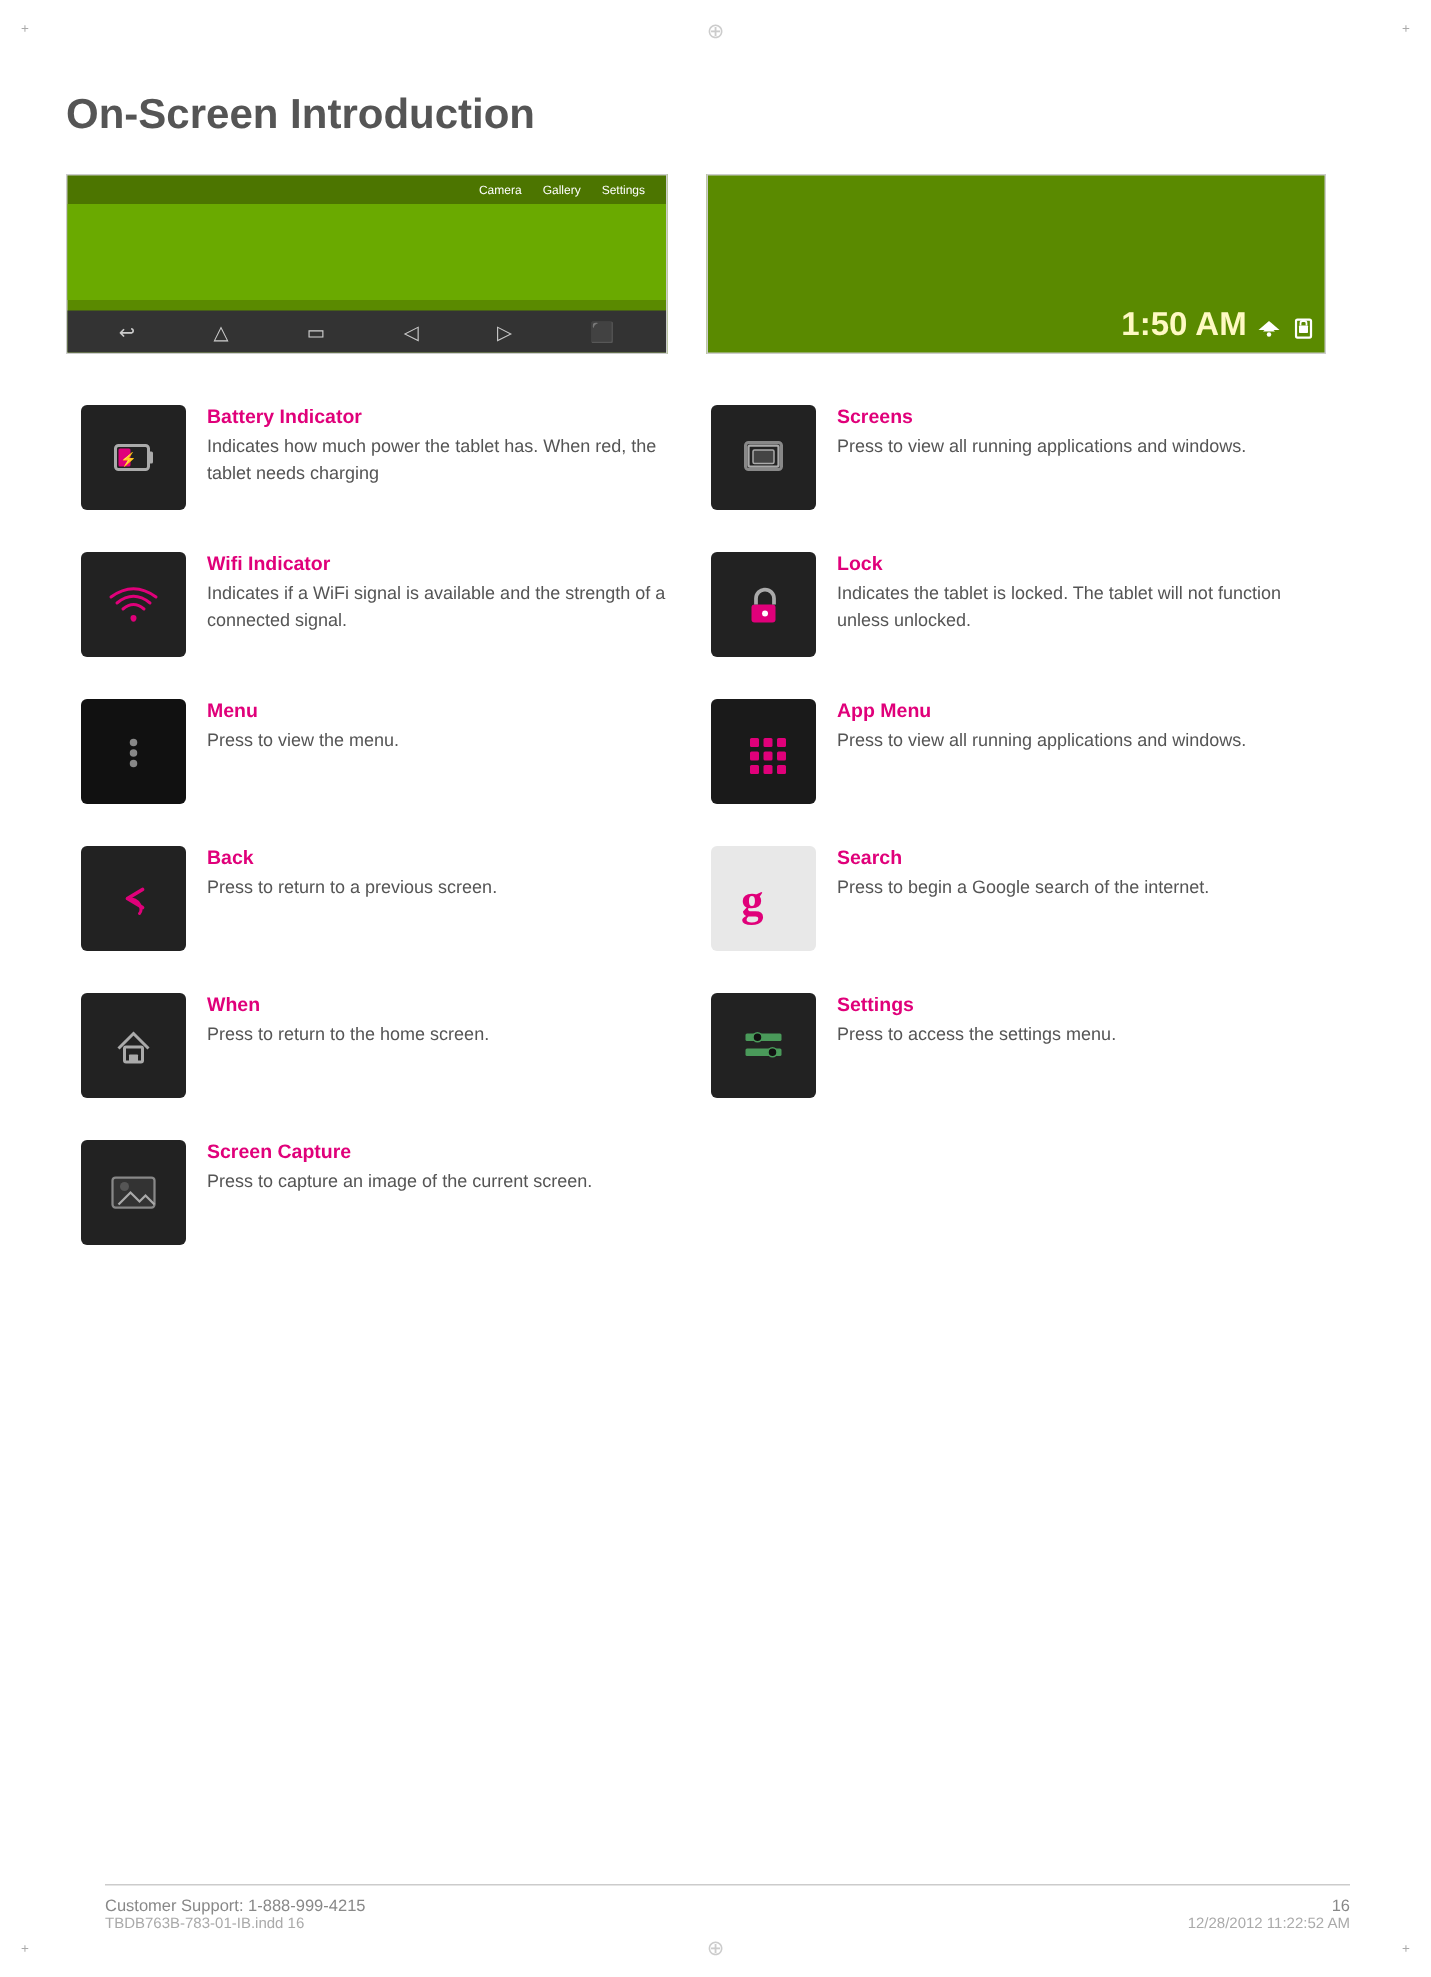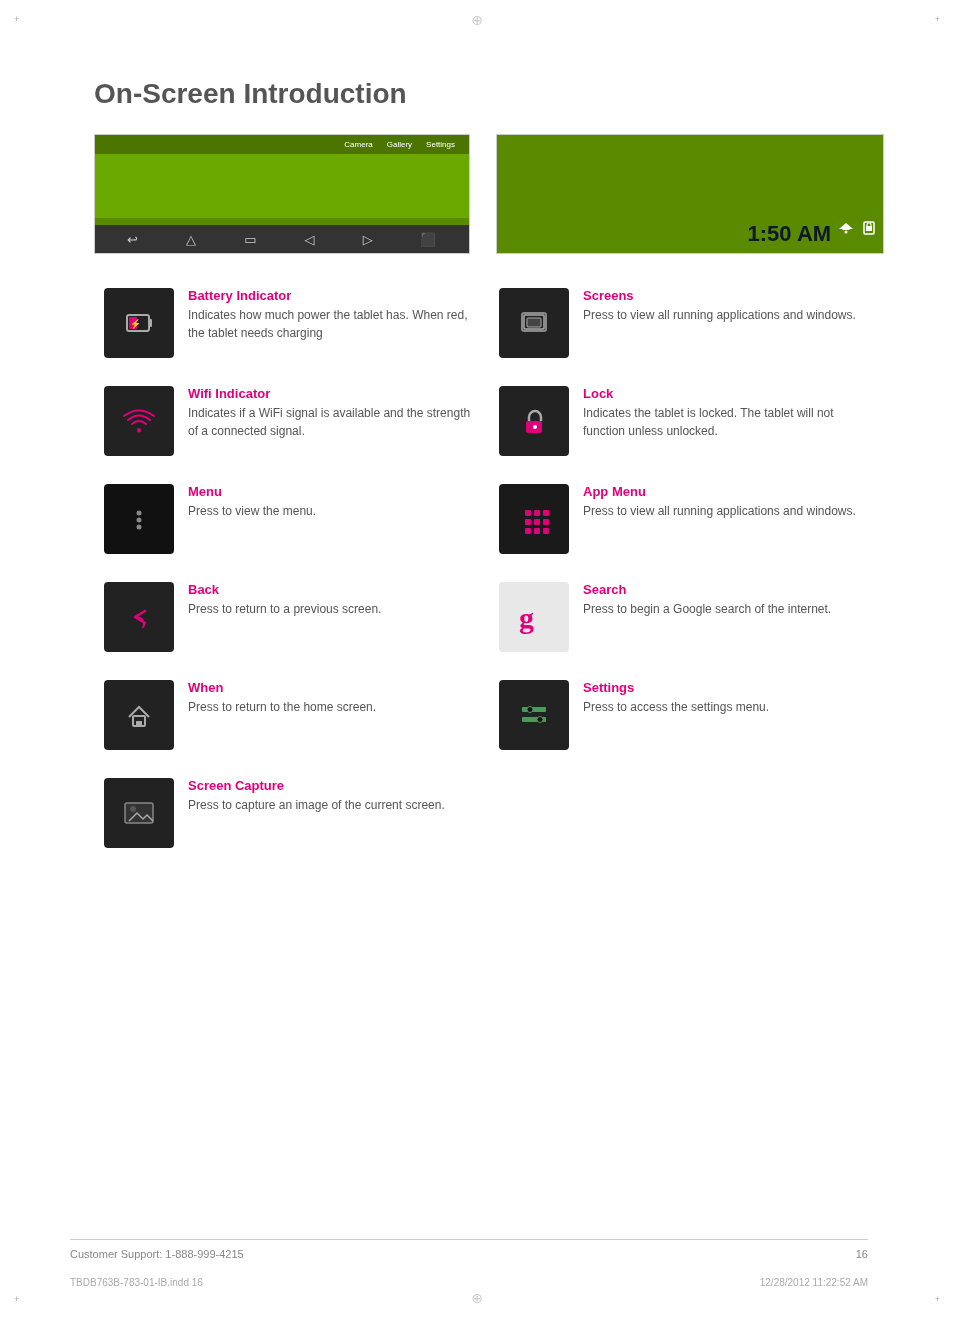--- a/index.html
+++ b/index.html
@@ -6,22 +6,21 @@
     body {
       background: #fff;
       font-family: Arial, Helvetica, sans-serif;
       width: 954px;
       min-height: 1318px;
       position: relative;
       color: #333;
     }
 
     .page {
-      padding: 60px 70px 40px 94px;
-      margin-top: 18px;
+      padding: 60px 70px 40px 44px;
     }
 
     .page-title {
       font-size: 28px;
       font-weight: bold;
       color: #555;
       margin-bottom: 24px;
     }
 
     .section-header {
@@ -84,25 +83,25 @@
     }
 
     .device-screen.right {
       display: flex;
       align-items: flex-end;
       justify-content: flex-end;
       padding: 6px;
     }
 
     .device-screen.right .time-bar {
-      color: #0f172a;
+      color: #fef9c3;
       font-size: 22px;
       font-weight: bold;
       display: flex;
-      align-items: flex-start;
+      align-items: flex-end;
       gap: 6px;
     }
 
     .device-screen.right .time-bar .icons {
       font-size: 14px;
     }
 
     .icons-grid {
       display: grid;
       grid-template-columns: 1fr 1fr;
@@ -144,33 +143,33 @@
     .icon-info .icon-desc {
       font-size: 12px;
       color: #555;
       line-height: 1.5;
     }
 
     .footer {
       position: absolute;
       bottom: 30px;
       left: 70px;
-      right: 86px;
+      right: 54px;
       display: flex;
       justify-content: space-between;
       font-size: 11px;
       color: #888;
       border-top: 1px solid #ccc;
       padding-top: 8px;
     }
 
     .footer-meta {
       font-size: 10px;
       color: #aaa;
-      margin-top: 17px;
+      margin-top: 0;
     }
 
     .corner-mark {
       position: absolute;
       font-size: 9px;
       color: #aaa;
     }
     .corner-tl { top: 14px; left: 14px; }
     .corner-tr { top: 14px; right: 14px; }
     .corner-bl { bottom: 14px; left: 14px; }

